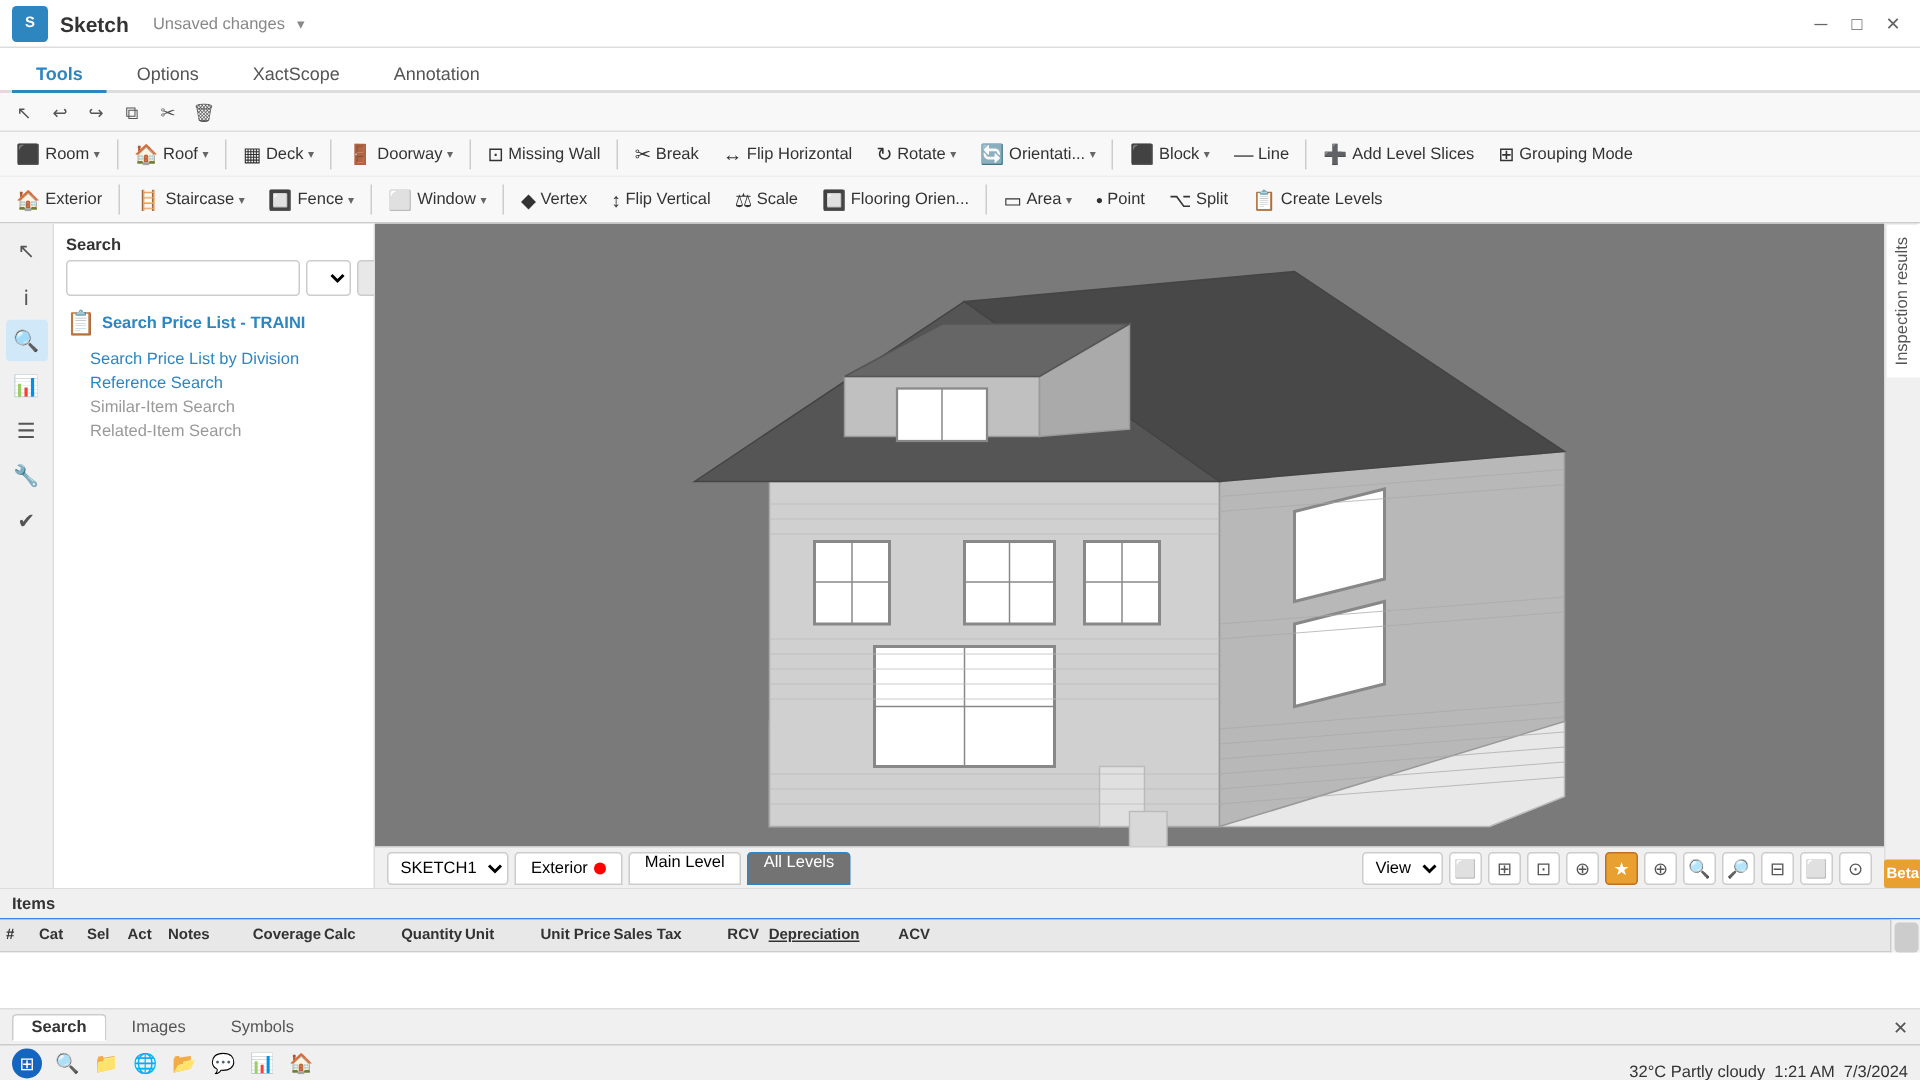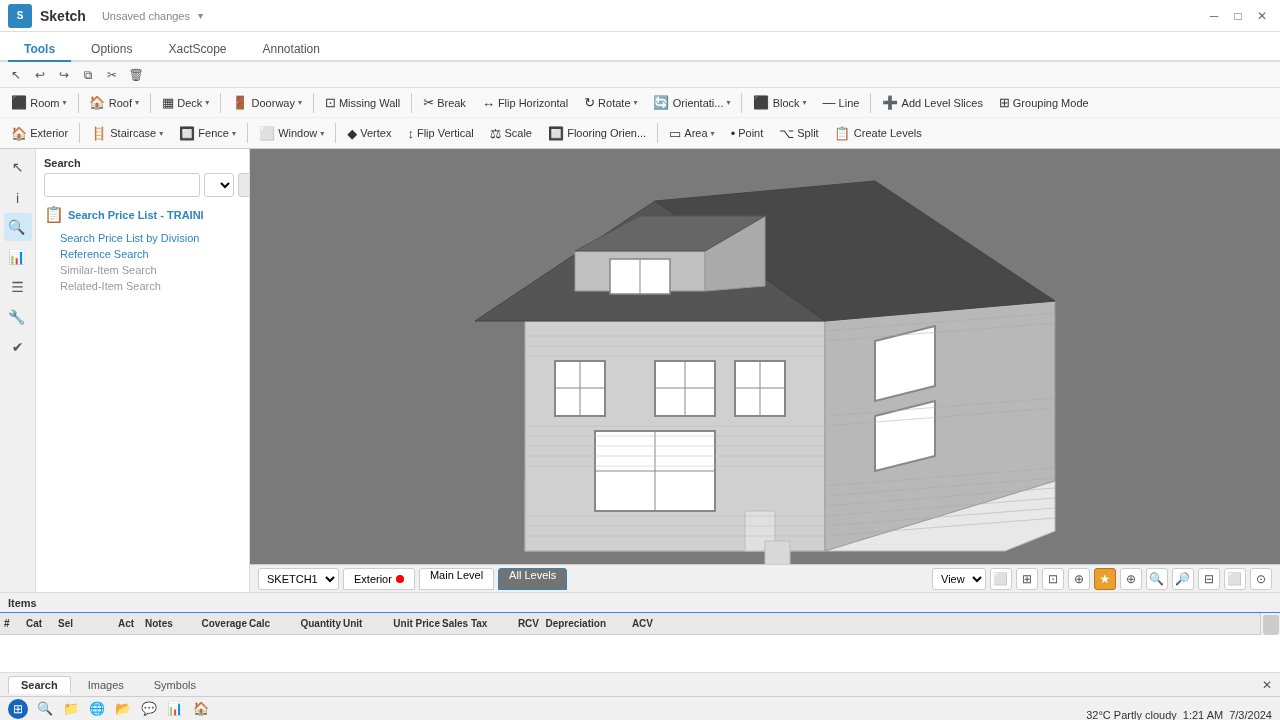--- a/index.html
+++ b/index.html
@@ -61,31 +61,31 @@
     .right-tab { writing-mode: vertical-rl; transform: rotate(180deg); font-size: 11px; color: #555; padding: 8px 4px; cursor: pointer; background: #fff; border-bottom: 1px solid #ddd; border-left: 2px solid transparent; text-align: center; }
     .right-tab-beta { background: #e8a030; color: white; writing-mode: horizontal-tb; transform: none; font-size: 10px; padding: 4px 2px; font-weight: 600; border-radius: 2px; margin-top: auto; }
 
     
     .items-section { height: 80px; background: #fff; border-top: 1px solid #ddd; }
     .items-header { height: 20px; background: #f0f0f0; border-bottom: 1px solid #3b82f6; display: flex; align-items: center; padding: 0 8px; font-size: 11px; font-weight: 600; color: #333; }
     .items-table-header { display: flex; align-items: center; height: 22px; background: #e8e8e8; border-bottom: 1px solid #ccc; padding: 0 4px; gap: 2px; font-size: 10px; color: #333; font-weight: 600; }
     .col-hash { width: 20px; min-width: 20px; }
     .col-cat { width: 30px; min-width: 30px; }
     .col-sel { width: 25px; min-width: 25px; }
-    .col-act { width: 25px; min-width: 25px; margin-left: 33px; }
+    .col-act { width: 25px; min-width: 25px; }
     .col-notes { width: 40px; min-width: 40px; }
     .col-desc { flex: 1; }
     .col-cov { width: 60px; min-width: 60px; text-align: right; }
     .col-calc { width: 35px; min-width: 35px; }
     .col-qty { width: 55px; min-width: 55px; text-align: right; }
     .col-unit { width: 35px; min-width: 35px; }
     .col-uprice { width: 60px; min-width: 60px; text-align: right; }
     .col-stax { width: 50px; min-width: 50px; }
     .col-rcv { width: 45px; min-width: 45px; text-align: right; }
-    .col-dep { width: 65px; min-width: 65px; text-align: right; }
+    .col-dep { width: 65px; min-width: 65px; text-align: right; text-decoration: underline; }
     .col-acv { width: 45px; min-width: 45px; text-align: right; }
     .items-scroll { width: 20px; min-width: 20px; background: #f0f0f0; border-left: 1px solid #ccc; display: flex; align-items: flex-start; justify-content: center; }
 
     
     .bottom-tabs { height: 24px; background: #f0f0f0; border-top: 1px solid #ddd; display: flex; align-items: center; padding: 0 8px; gap: 4px; }
     .bottom-tab { padding: 2px 12px; font-size: 11px; cursor: pointer; border: 1px solid transparent; border-radius: 3px 3px 0 0; color: #555; }
     .bottom-tab.active { background: #fff; border-color: #ccc; border-bottom-color: #fff; color: #333; font-weight: 600; }
     .bottom-close { margin-left: auto; font-size: 12px; cursor: pointer; color: #555; }
 
     
@@ -401,20 +401,26 @@
         <div class="view-btn">⊕</div>
         <div class="view-btn">🔍</div>
         <div class="view-btn">🔎</div>
         <div class="view-btn">⊟</div>
         <div class="view-btn">⬜</div>
         <div class="view-btn">⊙</div>
       </div>
     </div>
   </div>
 
+  <div class="right-panel">
+    <div class="right-tab">
+      <span>Inspection results</span>
+    </div>
+    <div class="right-tab-beta">Beta</div>
+  </div>
 
 </div>
 
 <div class="items-section">
   <div class="items-header">Items</div>
   <div style="display:flex; flex:1;">
     <div style="flex:1; overflow:hidden;">
       <div class="items-table-header">
         <span class="col-hash">#</span>
         <span class="col-cat">Cat</span>

